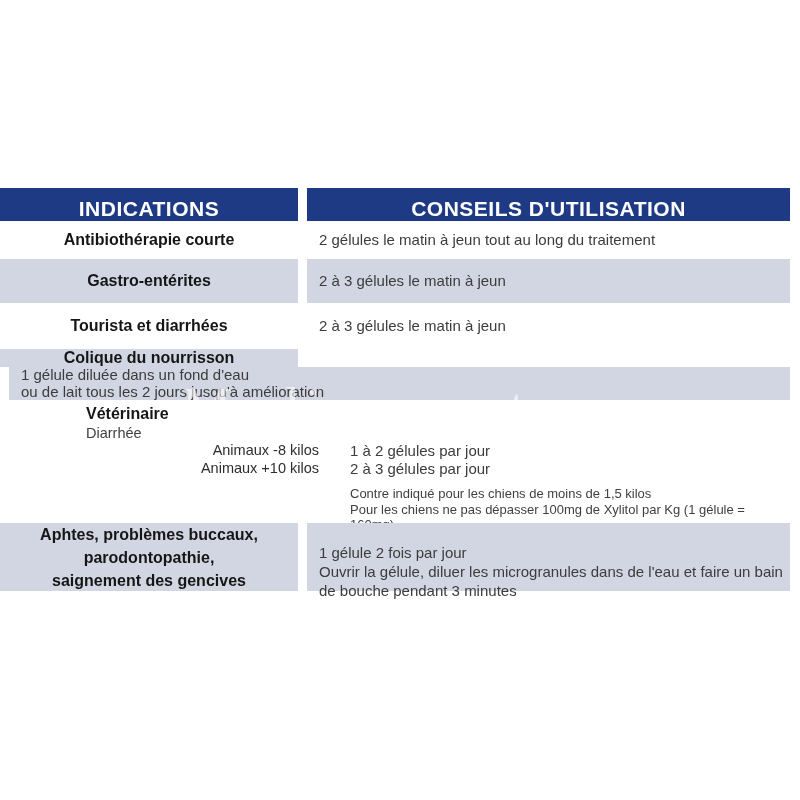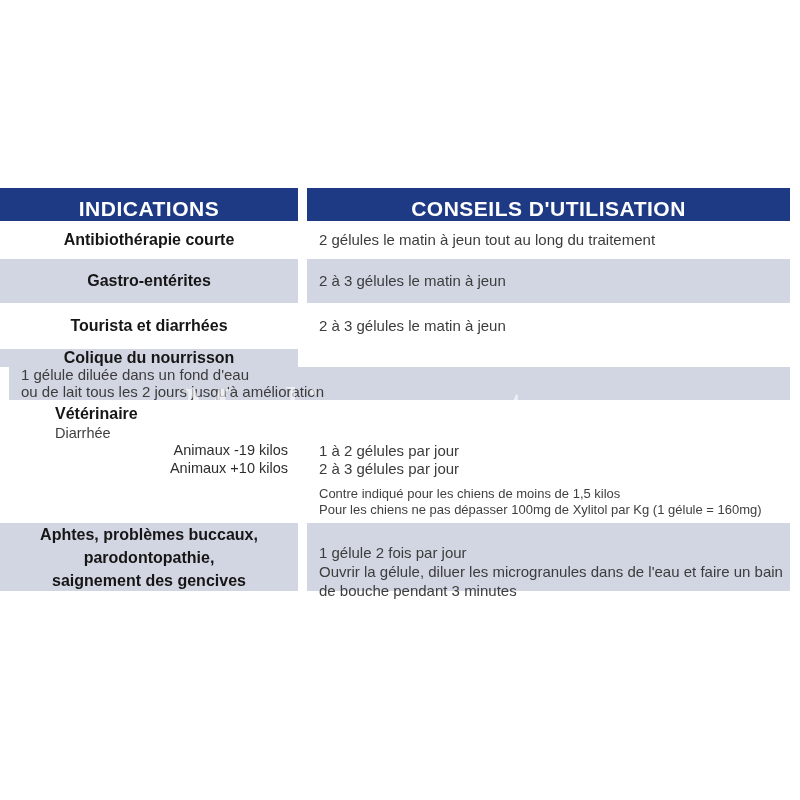--- a/index.html
+++ b/index.html
@@ -57,21 +57,21 @@
     justify-content: center;
     padding-left: 12px;
     font-size: 15px;
     color: #3c3c3c;
     line-height: 16.5px;
   }
   .r1 { height: 38px; }
   .r2 { height: 44px; }
   .r3 { height: 46px; }
   .r4 { height: 48px; flex-direction: column; }
-  .r5 { height: 126px; }
+  .r5 { height: 126px; padding-left: 31px; }
   .r6 { height: 68px; }
   
   .vet-left {
     padding-top: 7px;
     padding-left: 55px;
     padding-right: 10px;
   }
   .vet-title { font-weight: bold; font-size: 16px; color: #161616; line-height: 20px; }
   .vet-subtitle { font-size: 14.5px; color: #3f3f3f; line-height: 18px; }
   .vet-cases { text-align: right; font-size: 14.5px; color: #2e2e2e; line-height: 17.5px; }
@@ -152,21 +152,21 @@
         <span>1 gélule diluée dans un fond d'eau</span>
         <span>ou de lait tous les 2 jours jusqu'à amélioration</span>
       </div>
     </div>
 
     <div class="row r5">
       <div class="cell left vet-left">
         <div class="vet-title">Vétérinaire</div>
         <div class="vet-subtitle">Diarrhée</div>
         <div class="vet-cases">
-          <div>Animaux -19 kilos</div>
+          <div>Animaux -8 kilos</div>
           <div>Animaux +10 kilos</div>
         </div>
       </div>
       <div class="cell right vet-right">
         <div>1 à 2 gélules par jour</div>
         <div>2 à 3 gélules par jour</div>
         <div class="vet-notes">
           <div>Contre indiqué pour les chiens de moins de 1,5 kilos</div>
           <div>Pour les chiens ne pas dépasser 100mg de Xylitol par Kg  (1 gélule = 160mg)</div>
         </div>

